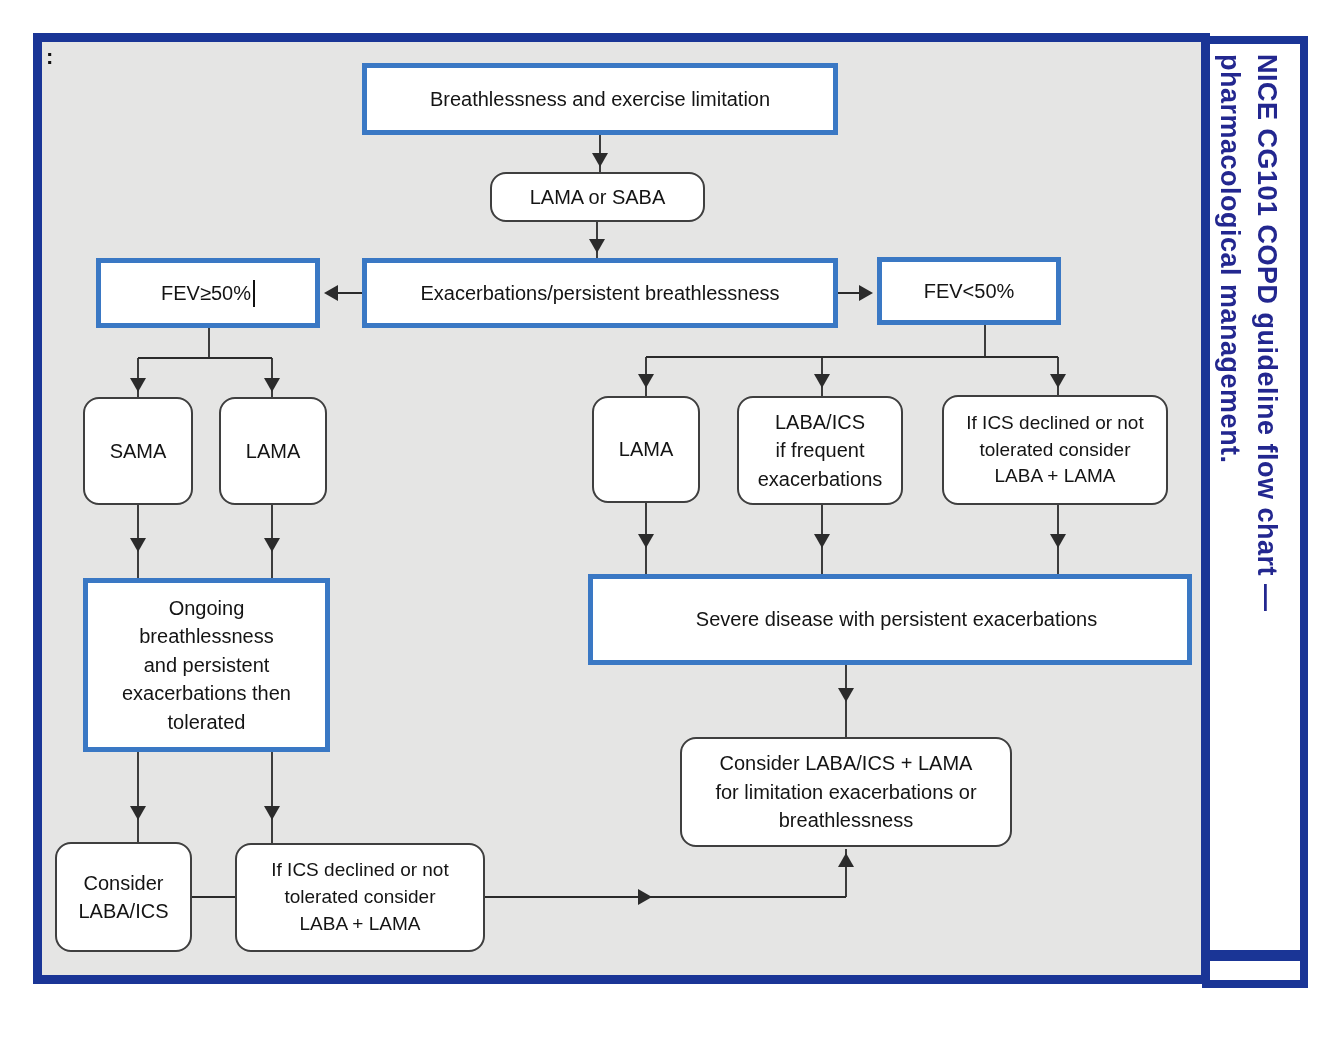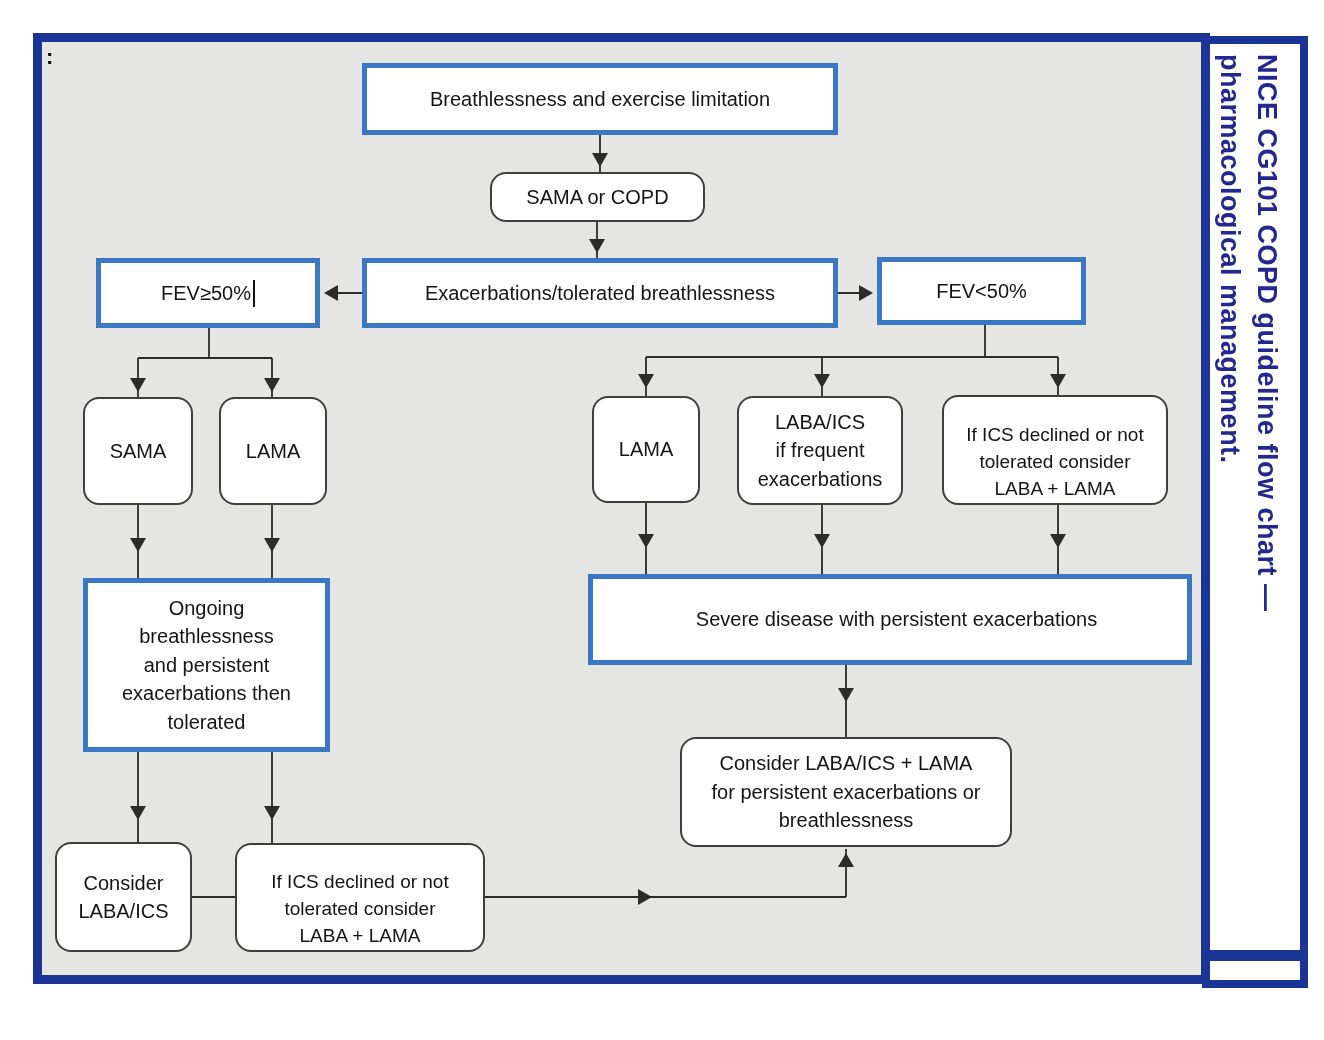--- a/index.html
+++ b/index.html
@@ -15,21 +15,21 @@
     position:absolute;left:46px;top:44px;font-size:22px;color:#111;
     font-weight:bold;
   }
   .node{
     position:absolute;display:flex;align-items:center;justify-content:center;
     text-align:center;background:#ffffff;box-sizing:border-box;
     font-size:20px;line-height:1.42;white-space:pre-line;color:#141414;
   }
   .blue-box{border:5px solid #3a78c4;align-items:center;}
   .round-box{border:2px solid #3f3f3f;border-radius:16px;}
-  .small-text{font-size:19px;align-items:flex-end;}
+  .small-text{font-size:19px;}
   .caret{
     display:inline-block;width:2px;height:27px;background:#111;
     margin-left:2px;vertical-align:middle;
   }
   svg.connectors{
     position:absolute;left:0;top:0;width:1324px;height:1040px;
     pointer-events:none;
   }
   svg.connectors path{stroke:#2b2b2b;stroke-width:1.8;fill:none;}
   svg.connectors polygon{fill:#2b2b2b;stroke:none;}
@@ -81,27 +81,27 @@
   <polygon points="1058,548 1050,534 1066,534"></polygon>
   <polygon points="138,820 130,806 146,806"></polygon>
   <polygon points="272,820 264,806 280,806"></polygon>
   <polygon points="846,702 838,688 854,688"></polygon>
   <polygon points="652,897 638,889 638,905"></polygon>
   <polygon points="846,853 838,867 854,867"></polygon>
 </svg>
 
 <div class="node blue-box" style="left:362px;top:63px;width:476px;height:72px;"><span>Breathlessness and exercise limitation</span></div>
 
-<div class="node round-box" style="left:490px;top:172px;width:215px;height:50px;"><span>SAMA or COPD</span></div>
+<div class="node round-box" style="left:490px;top:172px;width:215px;height:50px;"><span>LAMA or SABA</span></div>
 
-<div class="node blue-box" style="left:362px;top:258px;width:476px;height:70px;"><span>Exacerbations/tolerated breathlessness</span></div>
+<div class="node blue-box" style="left:362px;top:258px;width:476px;height:70px;"><span>Exacerbations/persistent breathlessness</span></div>
 
 <div class="node blue-box" style="left:96px;top:258px;width:224px;height:70px;"><span>FEV≥50%</span><span class="caret"></span></div>
 
-<div class="node blue-box" style="left:877px;top:257px;width:209px;height:68px;"><span>FEV&lt;50%</span></div>
+<div class="node blue-box" style="left:877px;top:257px;width:184px;height:68px;"><span>FEV&lt;50%</span></div>
 
 <div class="node round-box" style="left:83px;top:397px;width:110px;height:108px;"><span>SAMA</span></div>
 
 <div class="node round-box" style="left:219px;top:397px;width:108px;height:108px;"><span>LAMA</span></div>
 
 <div class="node blue-box" style="left:83px;top:578px;width:247px;height:174px;"><span>Ongoing
 breathlessness
 and persistent
 exacerbations then
 tolerated</span></div>
@@ -119,21 +119,21 @@
 if frequent
 exacerbations</span></div>
 
 <div class="node round-box small-text" style="left:942px;top:395px;width:226px;height:110px;"><span>If ICS declined or not
 tolerated consider
 LABA + LAMA</span></div>
 
 <div class="node blue-box" style="left:588px;top:574px;width:604px;height:91px;padding-left:13px;"><span>Severe disease with persistent exacerbations</span></div>
 
 <div class="node round-box" style="left:680px;top:737px;width:332px;height:110px;"><span>Consider LABA/ICS + LAMA
-for persistent exacerbations or
+for limitation exacerbations or
 breathlessness</span></div>
 
 <div class="sidebar">
   <div class="sidebar-divider"></div>
   <div class="sidebar-title">
     <div>NICE CG101 COPD guideline flow chart —</div>
     <div>pharmacological management.</div>
   </div>
 </div>
 

